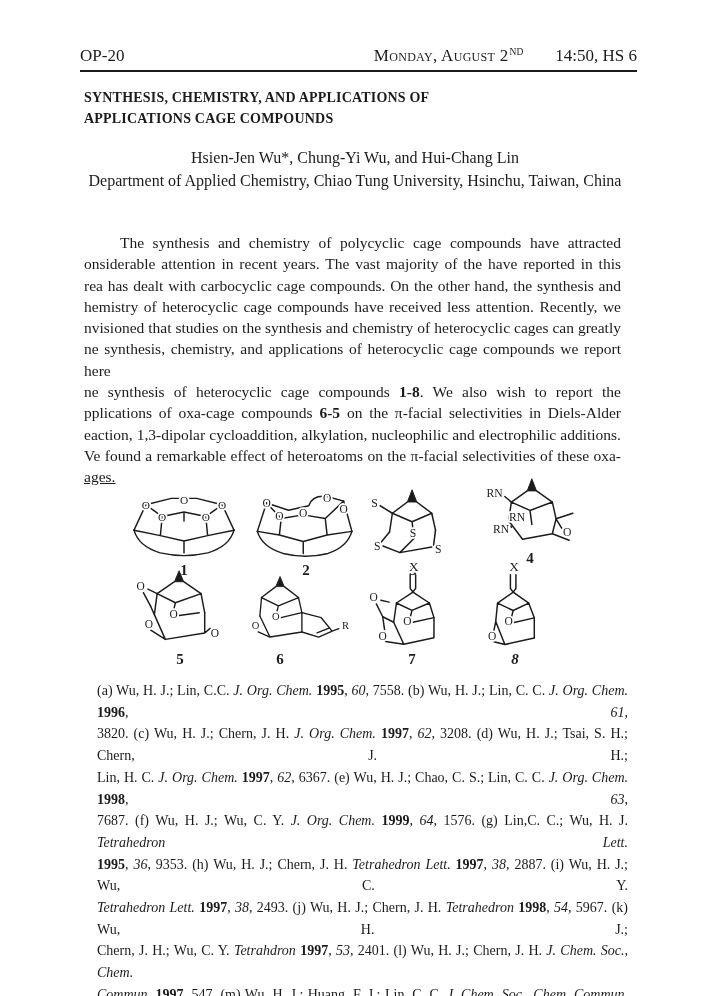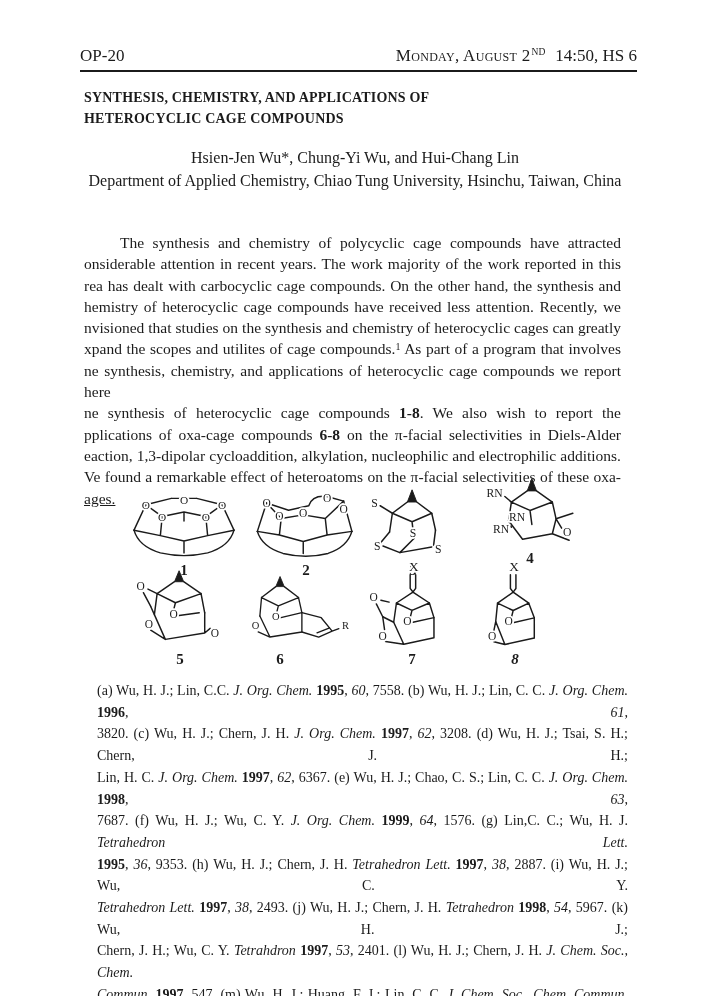--- a/index.html
+++ b/index.html
@@ -4,21 +4,21 @@
 <style>
   html,body { margin:0; padding:0; background:#e9e9e9; }
   .page {
     position:relative; width:704px; height:996px; margin:0 auto;
     background:#ffffff; overflow:hidden;
     font-family:"Liberation Serif", serif; color:#1b1b1b;
   }
   
   .header { position:absolute; left:80px; top:46px; width:557px; }
   .header-row { display:flex; justify-content:space-between; align-items:center; font-size:17px; }
-  .header-right { display:flex; align-items:baseline; gap:10px; }
+  .header-right { display:flex; align-items:baseline; gap:32px; }
   .smallcaps { font-variant:small-caps; letter-spacing:0.3px; }
   .hdr-sup { font-size:9.5px; font-variant:normal; position:relative; top:-6px; margin-left:1px; }
   .rule { height:0; border-bottom:2px solid #1b1b1b; margin-top:4px; }
   
   .title { position:absolute; left:84px; top:88px; width:552px; text-align:left;
            font-weight:bold; font-size:14px; line-height:20.5px; letter-spacing:0.2px; }
   .byline { position:absolute; left:30px; top:146px; width:650px; text-align:center;
             font-size:16px; line-height:23px; }
   
   .abstract { position:absolute; left:84px; top:204px; width:537px; font-size:15.5px;margin-top:28px; }
@@ -57,38 +57,37 @@
       <span class="header-right">
         <span><span class="smallcaps">Monday, August 2</span><span class="hdr-sup">ND</span></span>
         <span>14:50, HS 6</span>
       </span>
     </div>
     <div class="rule"></div>
   </div>
 
   <div class="title">
     <div>SYNTHESIS, CHEMISTRY, AND APPLICATIONS OF</div>
-    <div>HETEROCYCLIC CAGE COMPOUNDS</div>
+    <div>APPLICATIONS CAGE COMPOUNDS</div>
   </div>
 
   <div class="byline">
     <div>Hsien-Jen Wu*, Chung-Yi Wu, and Hui-Chang Lin</div>
     <div>Department of Applied Chemistry, Chiao Tung University, Hsinchu, Taiwan, China</div>
   </div>
 
   <div class="abstract">
     <div class="line first"><span>The synthesis and chemistry of polycyclic cage compounds have attracted</span></div>
-    <div class="line"><span>onsiderable attention in recent years.  The work majority of the work reported in this</span></div>
+    <div class="line"><span>onsiderable attention in recent years.  The vast majority of the have reported in this</span></div>
     <div class="line"><span>rea has dealt with carbocyclic cage compounds.  On the other hand, the synthesis and</span></div>
     <div class="line"><span>hemistry of heterocyclic cage compounds have received less attention.  Recently, we</span></div>
     <div class="line"><span>nvisioned that studies on the synthesis and chemistry of heterocyclic cages can greatly</span></div>
-    <div class="line"><span>xpand the scopes and utilites of cage compounds.</span><sup class="seg">1</sup><span>  As part of a program that involves</span></div>
     <div class="line"><span>ne synthesis, chemistry, and applications of heterocyclic cage compounds we report here</span></div>
     <div class="line"><span>ne synthesis of heterocyclic cage compounds </span><span class="b">1-8</span><span>.  We also wish to report the</span></div>
-    <div class="line"><span>pplications of oxa-cage compounds </span><span class="b">6-8</span><span> on the π-facial selectivities in Diels-Alder</span></div>
+    <div class="line"><span>pplications of oxa-cage compounds </span><span class="b">6-5</span><span> on the π-facial selectivities in Diels-Alder</span></div>
     <div class="line"><span>eaction, 1,3-dipolar cycloaddition, alkylation, nucleophilic and electrophilic additions.</span></div>
     <div class="line"><span>Ve found a remarkable effect of heteroatoms on the π-facial selectivities of these oxa-</span></div>
     <div class="line plain"><span>ages.</span></div>
   </div>
 
   <div class="structs-row1">
 
     <figure class="struct" style="margin:0">
       <svg width="120" viewBox="0 0 132 76">
         <path d="M11,42 Q16,60 40,67 Q66,73 92,67 Q116,60 121,42"></path>

